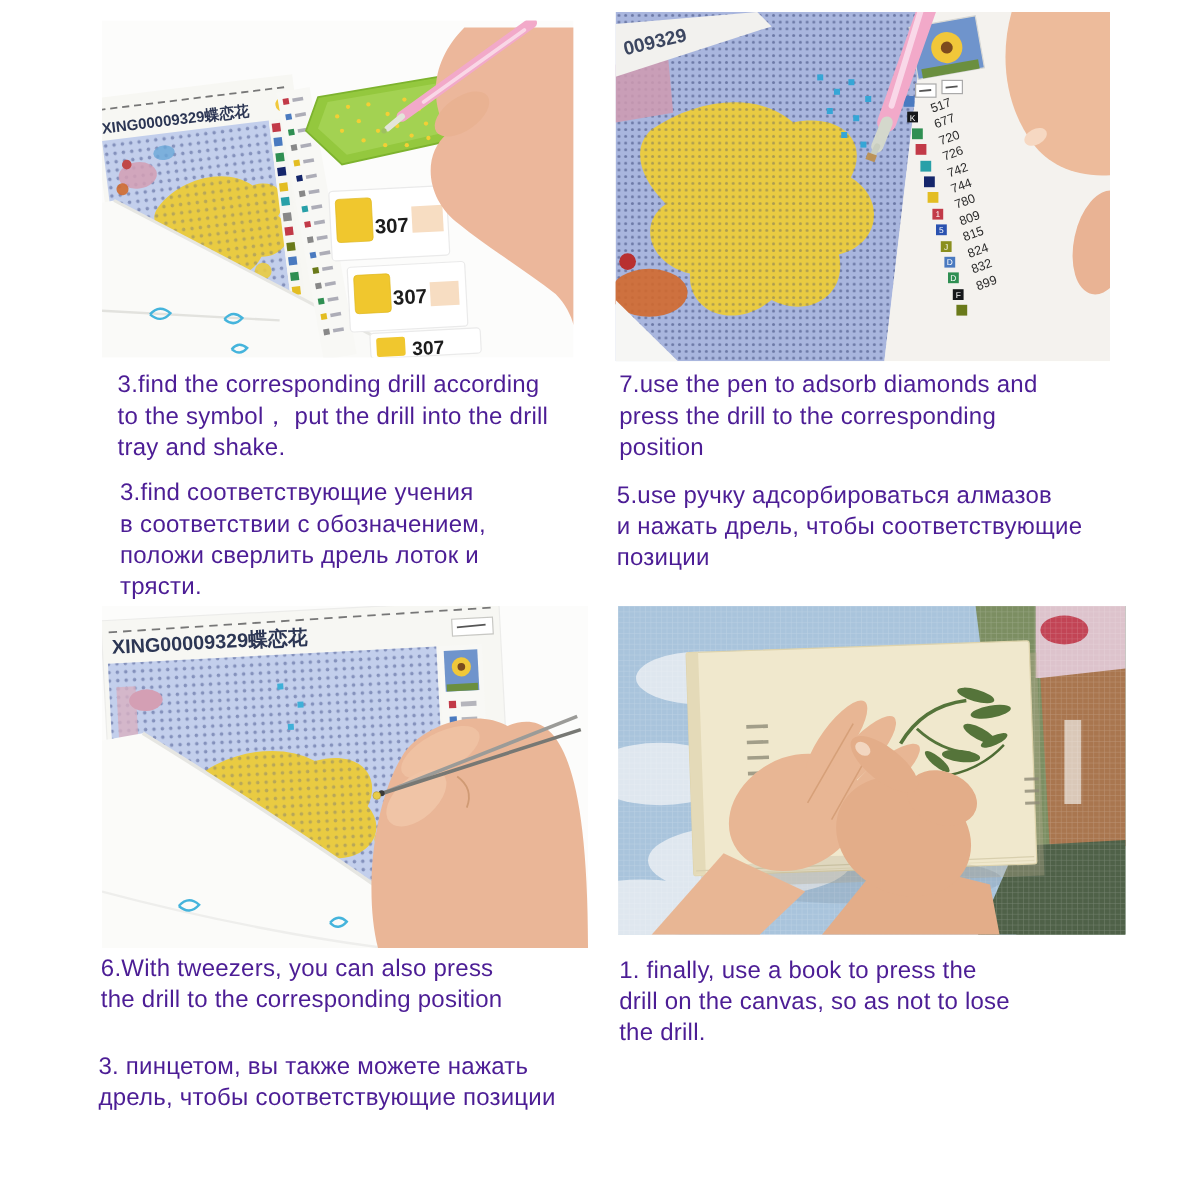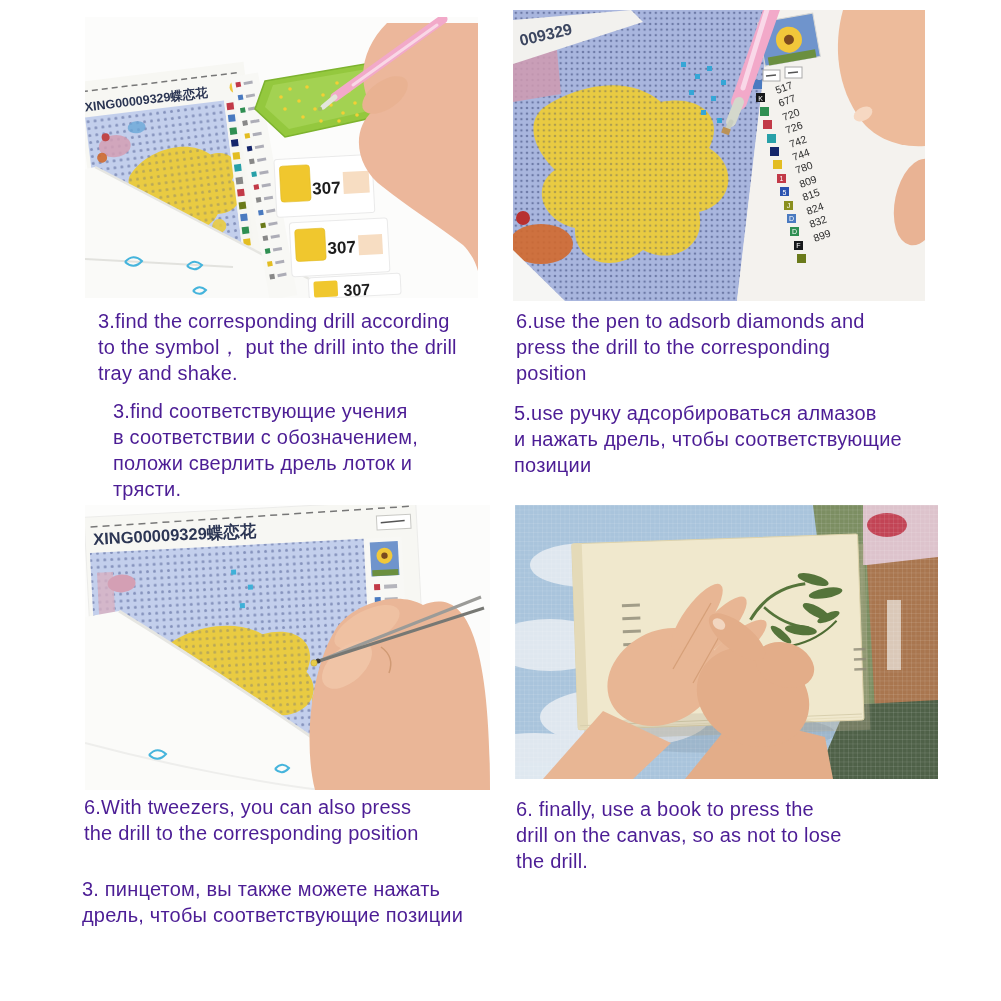--- a/index.html
+++ b/index.html
@@ -411,34 +411,34 @@
         <ellipse cx="270" cy="160" rx="30" ry="22" transform="rotate(20 270 160)"></ellipse>
         <ellipse cx="222" cy="132" rx="34" ry="14" transform="rotate(38 222 132)"></ellipse>
       </g>
       <ellipse cx="204" cy="119" rx="7" ry="5" transform="rotate(38 204 119)" fill="#f2d6c0"></ellipse>
     </svg>
   </div>
 
   <p class="caption" style="left:98px;top:308px;width:460px">3.find the corresponding drill according
 to the symbol， put the drill into the drill
 tray and shake.</p>
-  <p class="caption" style="left:113px;top:398px;width:460px">3.find соответствующие учения
+  <p class="caption" style="left:100px;top:398px;width:460px">3.find соответствующие учения
 в соответствии с обозначением,
 положи сверлить дрель лоток и
 трясти.</p>
 
-  <p class="caption" style="left:516px;top:308px;width:470px">6.use the pen to adsorb diamonds and
+  <p class="caption" style="left:516px;top:308px;width:470px">7.use the pen to adsorb diamonds and
 press the drill to the corresponding
 position</p>
   <p class="caption" style="left:514px;top:400px;width:480px">5.use ручку адсорбироваться алмазов
 и нажать дрель, чтобы соответствующие
 позиции</p>
 
   <p class="caption" style="left:84px;top:794px;width:460px">6.With tweezers, you can also press
 the drill to the corresponding position</p>
   <p class="caption" style="left:82px;top:876px;width:470px">3. пинцетом, вы также можете нажать
 дрель, чтобы соответствующие позиции</p>
 
-  <p class="caption" style="left:516px;top:796px;width:460px">6. finally, use a book to press the
+  <p class="caption" style="left:516px;top:796px;width:460px">1. finally, use a book to press the
 drill on the canvas, so as not to lose
 the drill.</p>
 
 </div>
 
 </body></html>

